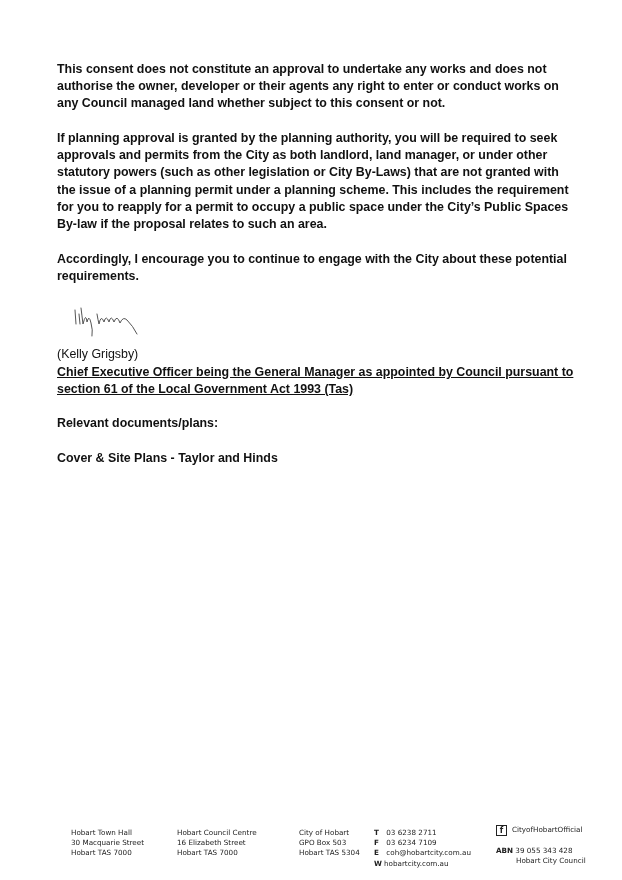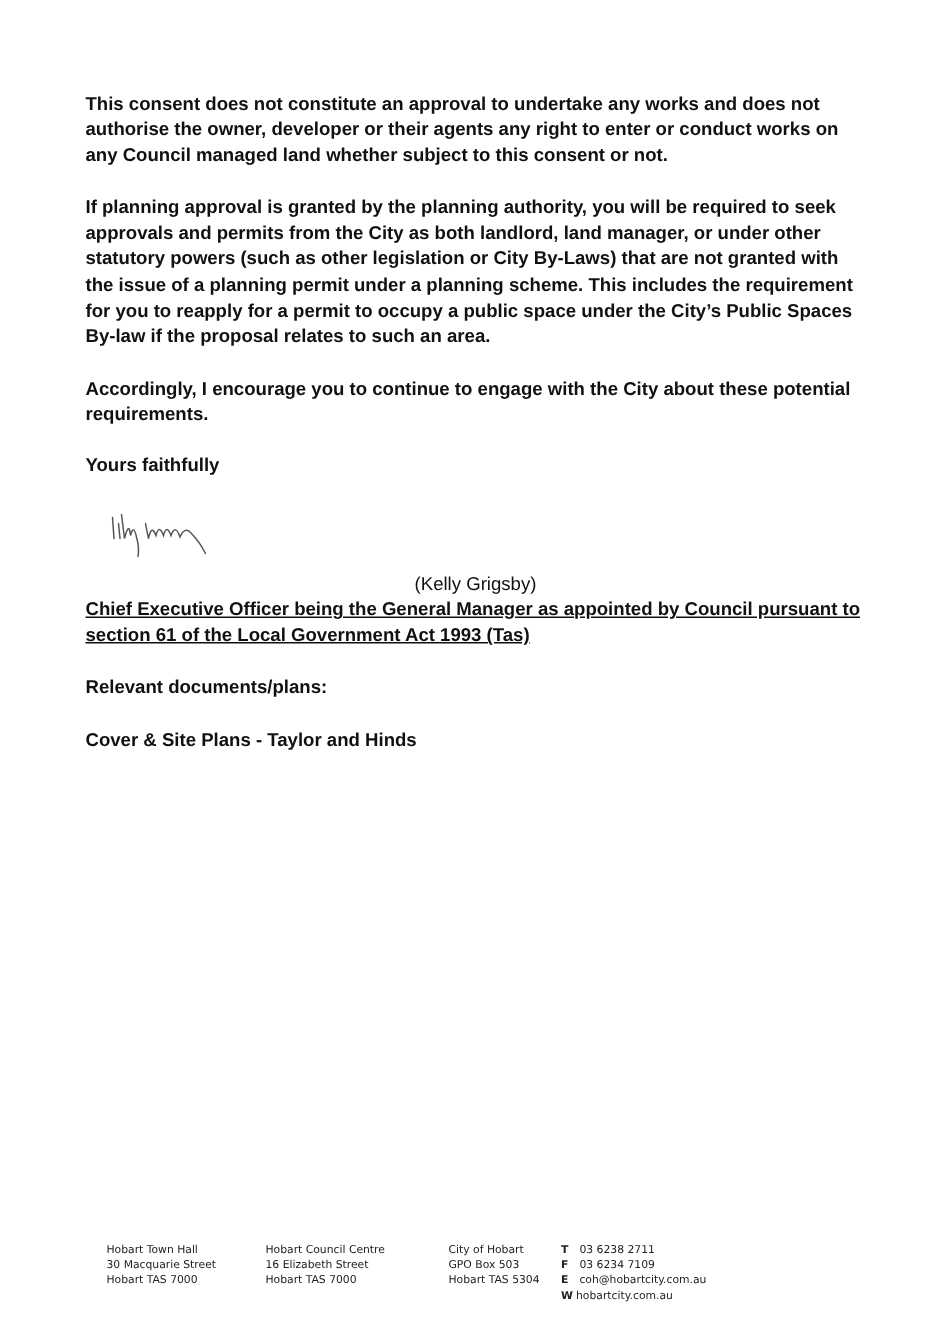--- a/index.html
+++ b/index.html
@@ -3,38 +3,37 @@
 <meta charset="utf-8">
 <style>
   html, body { margin: 0; padding: 0; background: #ffffff; }
   body { width: 622px; height: 880px; position: relative; overflow: hidden;
          font-family: "Liberation Sans", sans-serif; color: #111111; }
   .body-text { position: absolute; left: 57px; top: 61px; width: 520px;
                font-size: 12.4px; line-height: 17.2px; }
   .para { margin: 0 0 17.4px 0; font-weight: bold; }
   .sig { height: 44px; margin-top: -2px; margin-bottom: 2px; position: relative; }
   .sig svg { position: absolute; left: 14px; top: 0; }
-  .name { margin: 0; text-align: center; }
+  .name { margin: 0; }
   .title { margin: 0 0 17.4px 0; font-weight: bold; text-decoration: underline; }
   .footer { position: absolute; top: 828px; left: 71px; width: 530px; height: 44px;
             font-family: "DejaVu Sans", sans-serif; font-size: 7.2px; line-height: 10.2px; color: #222; }
   .fcol { position: absolute; top: 0; }
   .fcol div { white-space: nowrap; }
   .k { font-weight: bold; display: inline-block; width: 10px; }
   .fb-box { display: inline-block; width: 9px; height: 9px; border: 1px solid #222; text-align: center;
             font-weight: bold; font-size: 8px; line-height: 9px; margin-right: 5px; vertical-align: middle; }
 </style>
 </head>
 <body>
 
 <div class="body-text">
   <p class="para">This consent does not constitute an approval to undertake any works and does not authorise the owner, developer or their agents any right to enter or conduct works on any Council managed land whether subject to this consent or not.</p>
   <p class="para">If planning approval is granted by the planning authority, you will be required to seek approvals and permits from the City as both landlord, land manager, or under other statutory powers (such as other legislation or City By-Laws) that are not granted with the issue of a planning permit under a planning scheme. This includes the requirement for you to reapply for a permit to occupy a public space under the City’s Public Spaces By-law if the proposal relates to such an area.</p>
   <p class="para">Accordingly, I encourage you to continue to engage with the City about these potential requirements.</p>
-  <p class="para">Yours faithfully</p>
   <div class="sig">
     <svg width="110" height="40" viewBox="0 0 110 40">
       <path d="M4 10 L5 24 M8 14 L9 24 M10 8 Q11 16 12 24 Q15 12 16 22 Q18 14 20 23 Q22 30 21 36 M26 14 Q27 20 28 24 Q30 14 33 22 Q35 14 38 22 Q40 14 43 22 Q46 14 49 23 Q52 16 56 20 Q62 26 66 34" fill="none" stroke="#555" stroke-width="1" stroke-linecap="round"></path>
     </svg>
   </div>
   <p class="name">(Kelly Grigsby)</p>
   <p class="title">Chief Executive Officer being the General Manager as appointed by Council pursuant to section 61 of the Local Government Act 1993 (Tas)</p>
   <p class="para">Relevant documents/plans:</p>
   <p class="para">Cover &amp; Site Plans - Taylor and Hinds</p>
 </div>
@@ -54,13 +53,18 @@
     <div>City of Hobart</div>
     <div>GPO Box 503</div>
     <div>Hobart TAS 5304</div>
   </div>
   <div class="fcol" style="left:303px">
     <div><span class="k">T</span> <span>03 6238 2711</span></div>
     <div><span class="k">F</span> <span>03 6234 7109</span></div>
     <div><span class="k">E</span> <span>coh@hobartcity.com.au</span></div>
     <div><span class="k">W</span><span>hobartcity.com.au</span></div>
   </div>
+  <div class="fcol" style="left:425px; top:-3px">
+    <div><span class="fb-box">f</span><span>CityofHobartOfficial</span></div>
+    <div style="margin-top:10px"><b>ABN</b> <span>39 055 343 428</span></div>
+    <div style="padding-left:20px">Hobart City Council</div>
+  </div>
 </div>
 
 </body></html>

